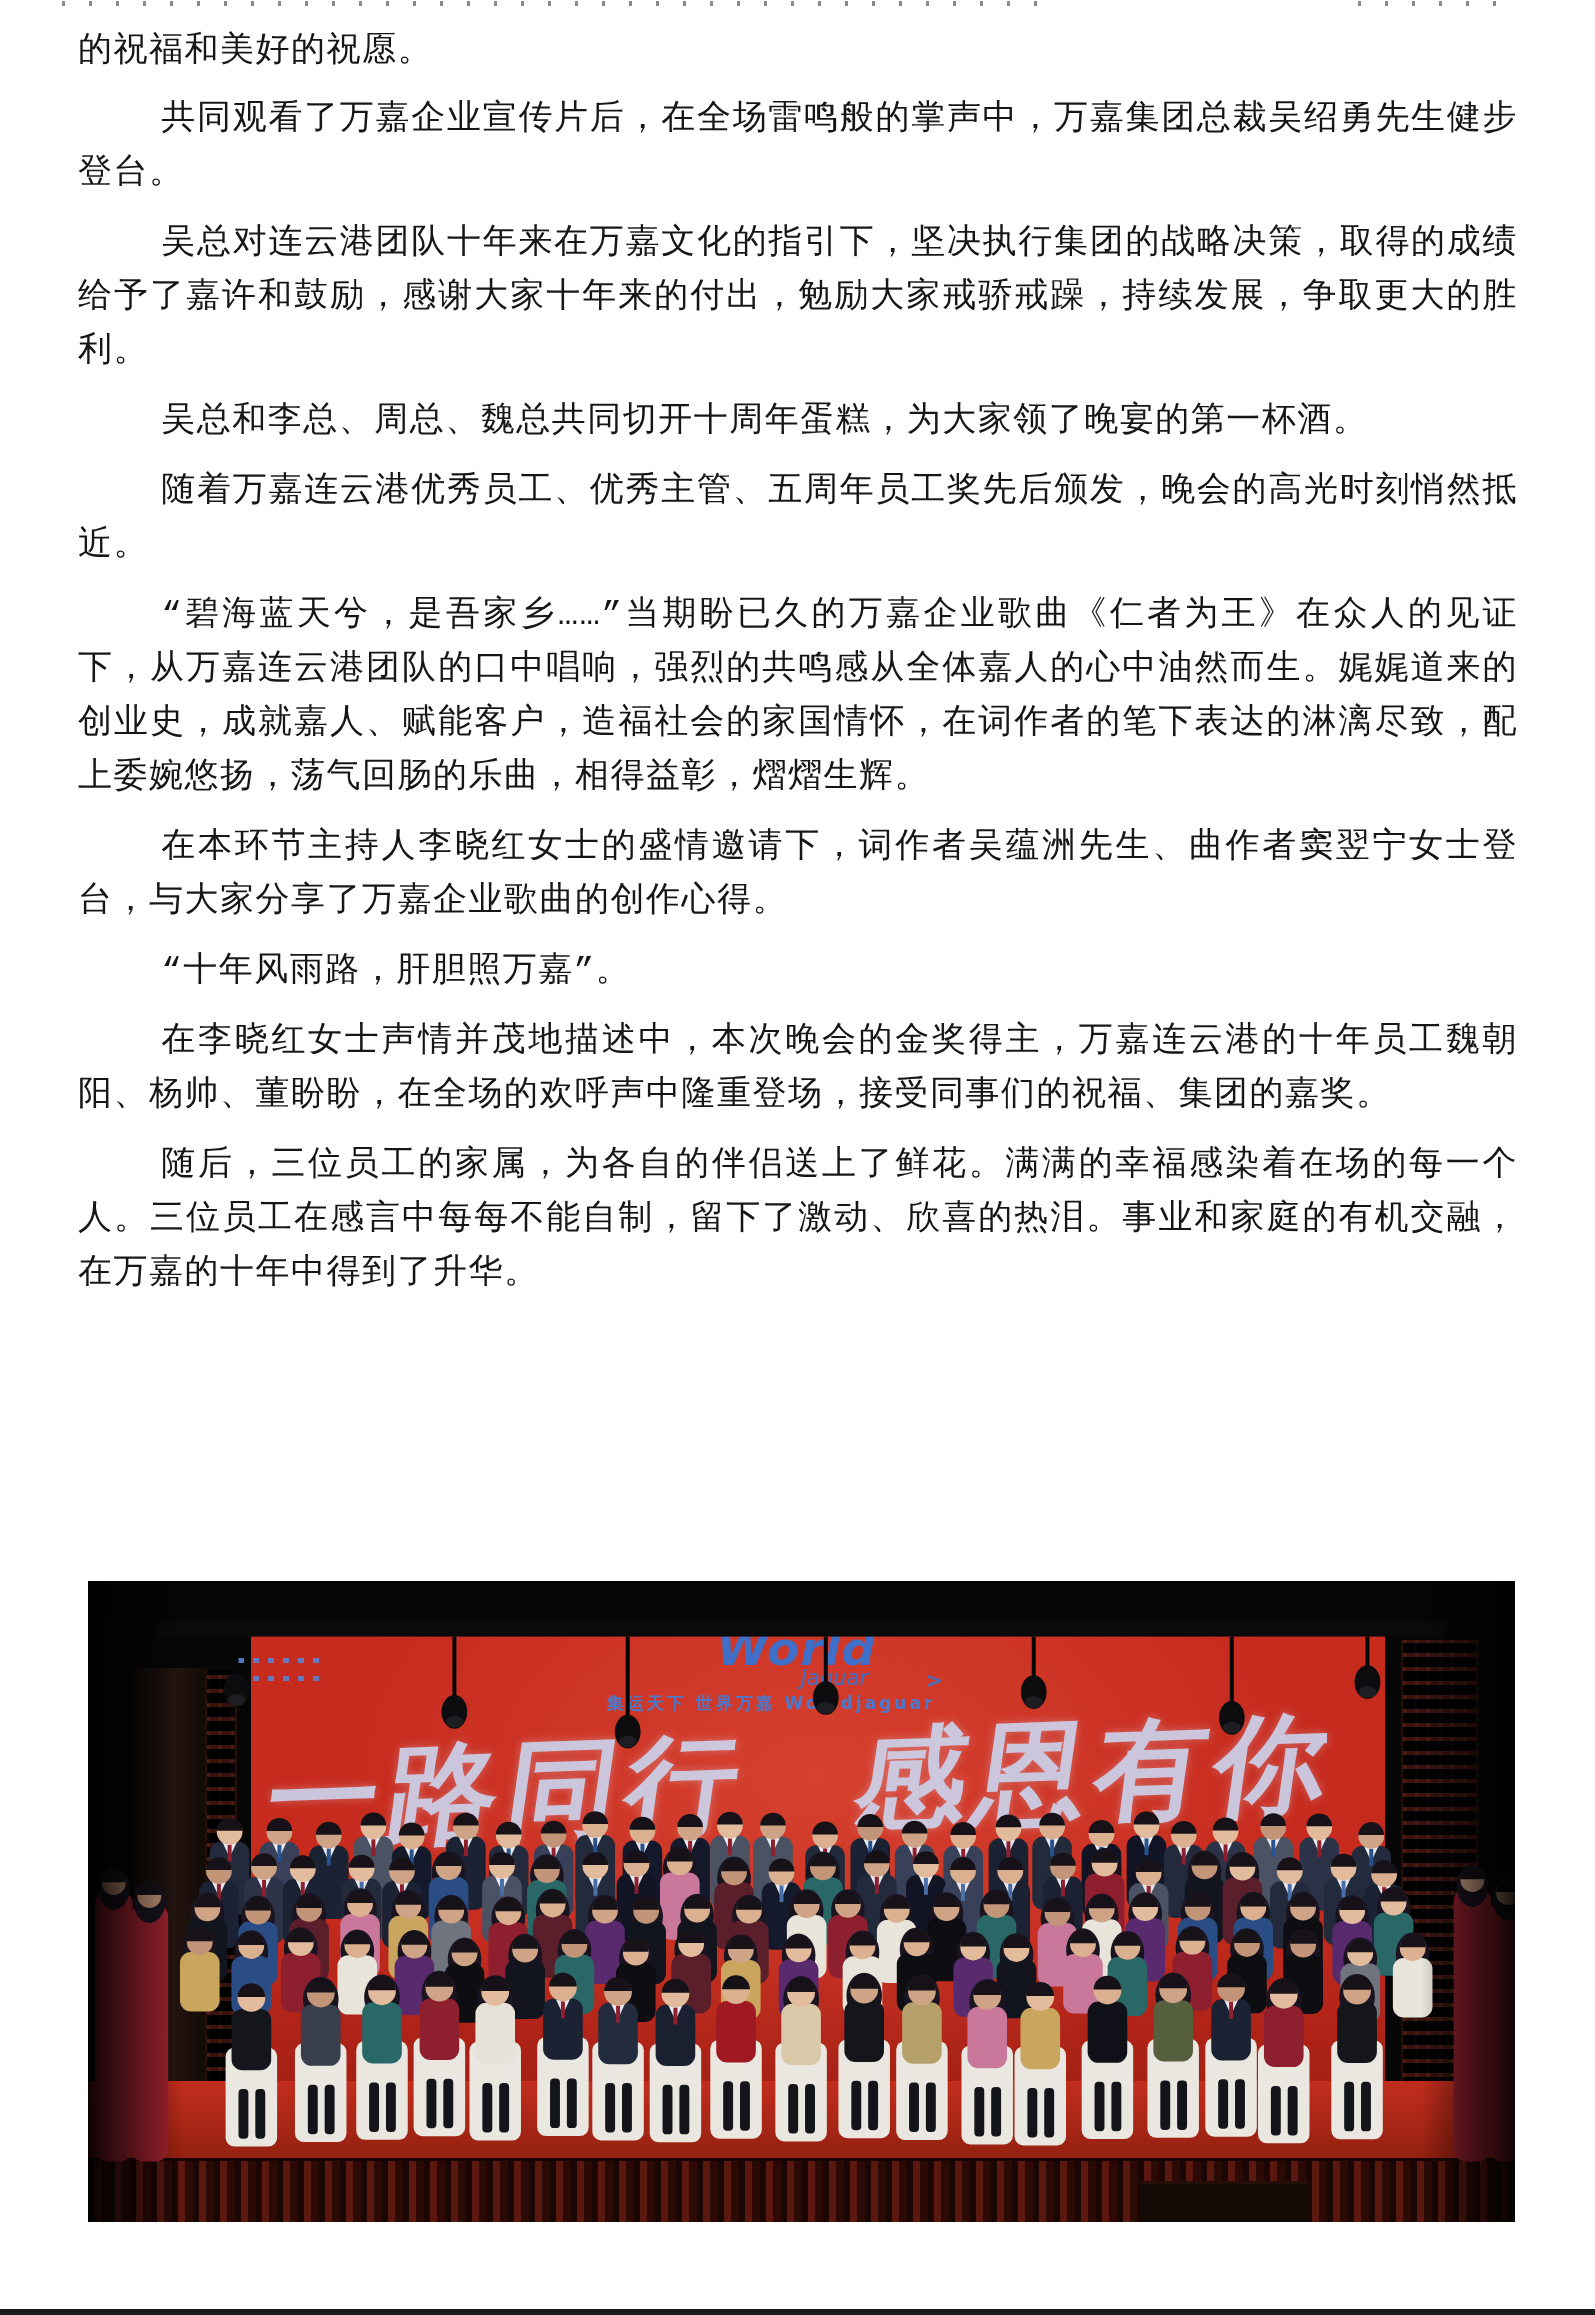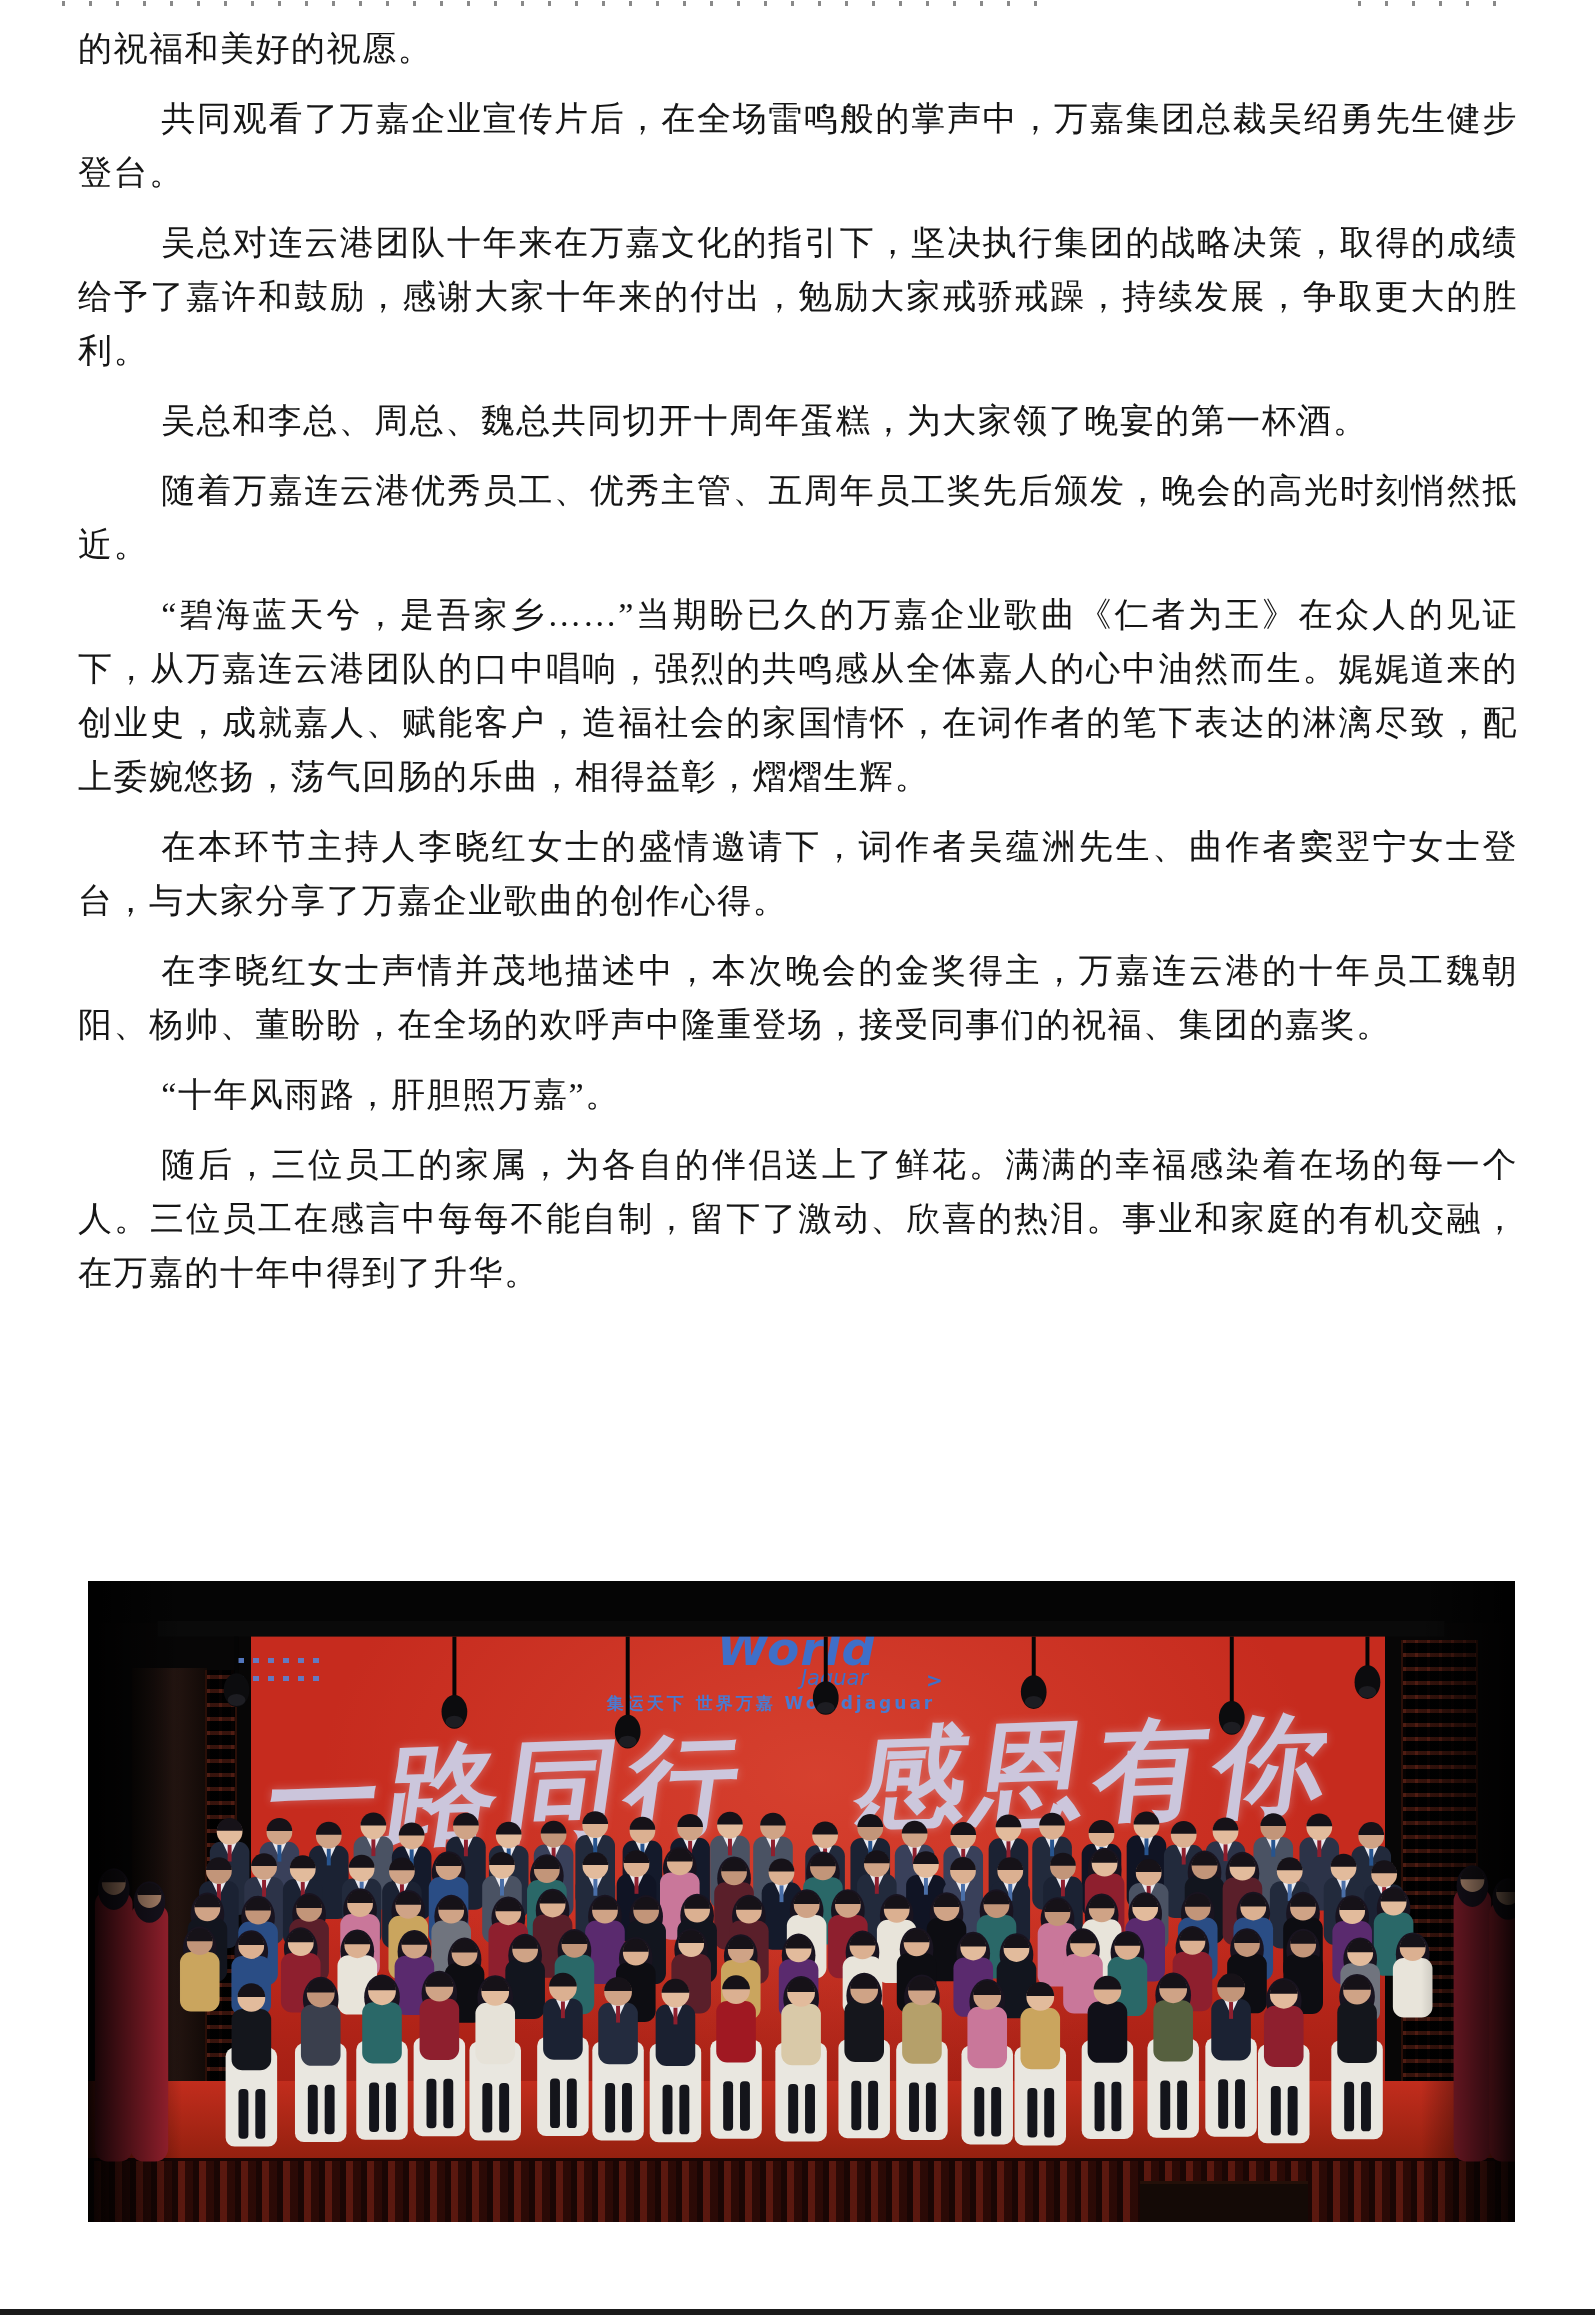--- a/index.html
+++ b/index.html
@@ -8,21 +8,21 @@
   
   .clip-mark{position:absolute;top:1px;height:5px;opacity:.65;
     background:repeating-linear-gradient(90deg,#4a4a4a 0 3px,transparent 3px 27px);}
   .clip-mark.m1{left:62px;width:975px;}
   .clip-mark.m2{left:1358px;width:149px;}
 
   
   .article{position:absolute;left:62px;top:6px;width:1472px;color:#161616;
     font-size:34px;line-height:54px;letter-spacing:1.5px;text-align:justify;}
   .article p{margin:16px;}
-  .article p.ind{text-indent:2.45em;}
+  .article p.ind{text-indent:2.45em;font-family:Liberation Mono, monospace;}
 
   
   .photo{position:absolute;left:88px;top:1581px;width:1427px;height:641px;background:#070606;overflow:hidden;}
   .ph-abs{position:absolute;}
   .pillar{left:44px;top:87px;width:75px;height:473px;
     background:linear-gradient(90deg,#0c0806,#241511 55%,#120a07);}
   .lattice{background:
     repeating-linear-gradient(0deg,rgba(150,50,30,.35) 0 4px,rgba(0,0,0,.85) 4px 14px),
     repeating-linear-gradient(90deg,rgba(120,40,25,.3) 0 3px,rgba(0,0,0,.6) 3px 12px);
     border-left:2px solid #2a0f08;border-right:2px solid #2a0f08;}
@@ -64,22 +64,22 @@
 <div class="clip-mark m2"></div>
 
 <div class="article">
     <p class="para">的祝福和美好的祝愿。</p>
     <p class="para ind">共同观看了万嘉企业宣传片后，在全场雷鸣般的掌声中，万嘉集团总裁吴绍勇先生健步登台。</p>
     <p class="para ind">吴总对连云港团队十年来在万嘉文化的指引下，坚决执行集团的战略决策，取得的成绩给予了嘉许和鼓励，感谢大家十年来的付出，勉励大家戒骄戒躁，持续发展，争取更大的胜利。</p>
     <p class="para ind">吴总和李总、周总、魏总共同切开十周年蛋糕，为大家领了晚宴的第一杯酒。</p>
     <p class="para ind">随着万嘉连云港优秀员工、优秀主管、五周年员工奖先后颁发，晚会的高光时刻悄然抵近。</p>
     <p class="para ind">“碧海蓝天兮，是吾家乡……”当期盼已久的万嘉企业歌曲《仁者为王》在众人的见证下，从万嘉连云港团队的口中唱响，强烈的共鸣感从全体嘉人的心中油然而生。娓娓道来的创业史，成就嘉人、赋能客户，造福社会的家国情怀，在词作者的笔下表达的淋漓尽致，配上委婉悠扬，荡气回肠的乐曲，相得益彰，熠熠生辉。</p>
     <p class="para ind">在本环节主持人李晓红女士的盛情邀请下，词作者吴蕴洲先生、曲作者窦翌宁女士登台，与大家分享了万嘉企业歌曲的创作心得。</p>
+    <p class="para ind">“十年风雨路，肝胆照万嘉”。</p>
     <p class="para ind">在李晓红女士声情并茂地描述中，本次晚会的金奖得主，万嘉连云港的十年员工魏朝阳、杨帅、董盼盼，在全场的欢呼声中隆重登场，接受同事们的祝福、集团的嘉奖。</p>
-    <p class="para ind">“十年风雨路，肝胆照万嘉”。</p>
     <p class="para ind">随后，三位员工的家属，为各自的伴侣送上了鲜花。满满的幸福感染着在场的每一个人。三位员工在感言中每每不能自制，留下了激动、欣喜的热泪。事业和家庭的有机交融，在万嘉的十年中得到了升华。</p>
   </div>
 
 <div class="photo">
   <div class="ph-abs pillar"></div>
   <div class="ph-abs lattice left"></div>
   <div class="ph-abs lattice right"></div>
   <div class="ph-abs screen" style="background: linear-gradient(rgb(198, 43, 30) 0%, rgb(198, 43, 30) 55%, rgb(154, 28, 17) 100%);"></div>
   <div class="ph-abs screen-sheen"></div>
   <div class="ph-abs topband"></div>

